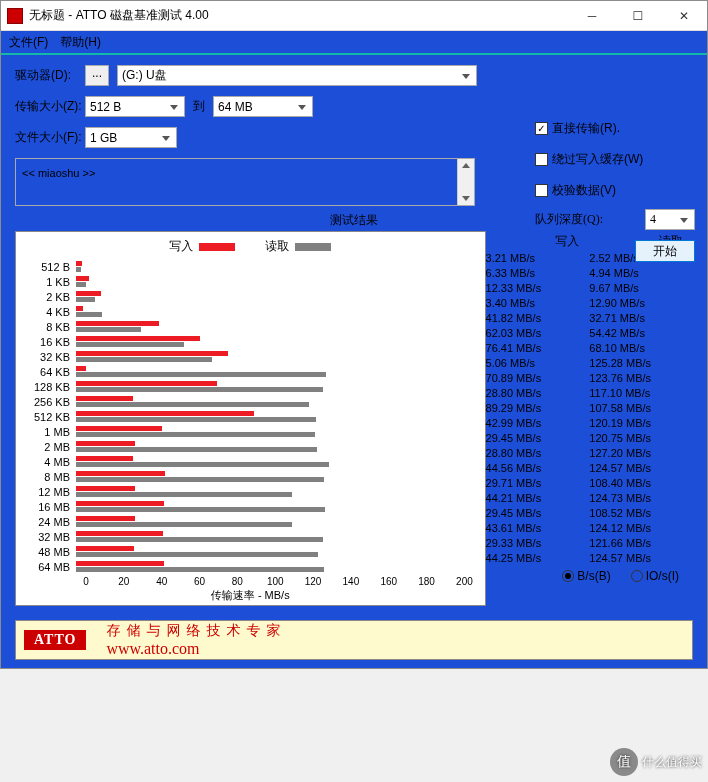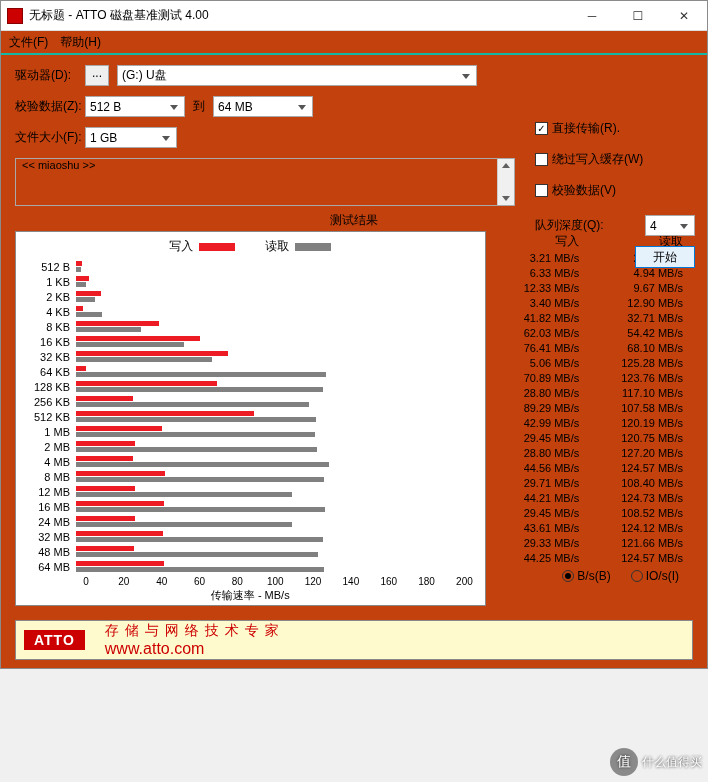--- a/index.html
+++ b/index.html
@@ -1,35 +1,35 @@
 <!DOCTYPE html>
 <html><head>
 <meta charset="utf-8">
 <style>
 * { box-sizing: border-box; margin: 0; padding: 0; }
 body { font-family: "Microsoft YaHei", "Segoe UI", sans-serif; font-size: 12px; background: #f0f0f0; width: 708px; }
-.window { background: #c2410c; border: 1px solid #8b8b8b; }
+.window { background: #1d4ed8; border: 1px solid #8b8b8b; }
 .titlebar { height: 30px; display: flex; align-items: center; background: #fff; border-bottom: 1px solid #ddd; }
 .titlebar-icon { width: 16px; height: 16px; margin: 0 6px; background: #c00; border: 1px solid #800; }
 .titlebar-title { flex: 1; font-size: 12px; color: #000; }
 .sysbtns { display: flex; }
 .sysbtn { width: 46px; height: 30px; display: flex; align-items: center; justify-content: center; font-family: sans-serif; color: #333; }
 .menubar { height: 24px; display: flex; align-items: center; padding: 0 8px; gap: 12px; border-bottom: 2px solid #14b8a6; }
 .menuitm { font-size: 12px; }
 .client { padding: 10px 14px 8px 14px; }
 .row { display: flex; align-items: center; margin-bottom: 10px; }
 .lbl { width: 70px; font-size: 12px; }
 .sel { border: 1px solid #a9a9a9; background: #fff; height: 21px; display: flex; align-items: center; padding: 4px 4px; position: relative; }
 .sel::after { content: ""; position: absolute; right: 6px; top: 8px; border-left: 4px solid transparent; border-right: 4px solid transparent; border-top: 5px solid #555; }
 .mini { width: 24px; height: 21px; border: 1px solid #a9a9a9; background: #efefef; text-align: center; margin-right: 8px; }
 .chk { display: flex; align-items: center; gap: 4px; margin-bottom: 8px; }
 .chkbox { width: 13px; height: 13px; border: 1px solid #333; background: #fff; display: flex; align-items: center; justify-content: center; font-size: 10px; color: #000; }
 .right-col { position: absolute; left: 534px; top: 65px; width: 160px; }
 .btn-start { border: 1px solid #0078d7; background: #e5f1fb; width: 60px; height: 22px; display: flex; align-items: center; justify-content: center; margin-left: 100px; margin-top: 4px; }
-.descbox { border: 1px solid #a9a9a9; width: 500px; height: 48px; padding: 0 6px; font-size: 11px; position: relative; }
+.descbox { border: 1px solid #a9a9a9; width: 460px; height: 48px; padding: 8px 6px; font-size: 11px; position: relative; }
 .descbox .scroll { position: absolute; right: 0; top: 0; bottom: 0; width: 17px; background: #f0f0f0; border-left: 1px solid #ccc; }
 .descbox .scroll::before, .descbox .scroll::after { content: ""; position: absolute; left: 4px; width: 0; height: 0; border-left: 4px solid transparent; border-right: 4px solid transparent; }
 .descbox .scroll::before { top: 4px; border-bottom: 5px solid #606060; }
 .descbox .scroll::after { bottom: 4px; border-top: 5px solid #606060; }
 .results-title { text-align: center; font-size: 12px; margin-top: 6px; margin-bottom: 2px; }
 .chart-wrap { display: flex; }
 .chart-box { border: 1px solid #888; width: 476px; padding: 6px 10px 2px 10px; background: #fff; }
 .legend { display: flex; justify-content: center; gap: 30px; font-size: 12px; margin-bottom: 4px; }
 .legend span.sw { display: inline-block; width: 36px; height: 8px; margin-left: 6px; vertical-align: middle; }
 .sw.red { background: #ed1c24; }
@@ -41,26 +41,26 @@
 .bar { height: 5px; }
 .bar.w { background: #ed1c24; }
 .bar.r { background: #808080; }
 .xaxis { display: flex; margin-left: 50px; font-size: 10px; justify-content: space-between; margin-top: 2px; }
 .xaxis span { width: 20px; text-align: center; }
 .xlabel { text-align: center; font-size: 11px; margin-top: 1px; }
 .data-table { width: 210px; padding-top: 2px; }
 .dhdr { display: flex; font-size: 12px; }
 .dhdr div { flex: 1; text-align: right; padding-right: 10px; }
 .drow { display: flex; font-size: 11px; height: 15px; align-items: center; }
-.drow div { flex: 1; text-align: right; padding-right: 10px; }
+.drow div { flex: 1; text-align: left; padding-right: 10px; }
 .radio-row { display: flex; gap: 20px; justify-content: flex-end; padding-right: 14px; margin-top: 4px; font-size: 12px; }
 .radio { display: flex; align-items: center; gap: 3px; }
 .rcircle { width: 12px; height: 12px; border: 1px solid #333; border-radius: 50%; display: flex; align-items: center; justify-content: center; }
 .rcircle.on::after { content: ""; width: 6px; height: 6px; background: #000; border-radius: 50%; }
-.footer { border: 1px solid #888; margin: 6px 14px 8px 14px; height: 40px; background: #fffacd; display: flex; align-items: center; padding: 0 8px; gap: 20px; }
+.footer { border: 1px solid #888; margin: 6px 14px 8px 14px; height: 40px; background: #fffacd; display: flex; align-items: center; padding: 0 8px; gap: 20px; font-family: Liberation Serif, serif; }
 .atto-logo { background: #c00; color: #fff; font-weight: bold; padding: 2px 10px; font-size: 14px; letter-spacing: 1px; }
 .footer-text { color: #c00; font-size: 14px; letter-spacing: 6px; font-weight: 500; text-align: left; flex: 1; }
 .footer-text .url { display: block; letter-spacing: 0; font-size: 16px; }
 .watermark { position: absolute; right: 6px; bottom: 6px; display: flex; align-items: center; gap: 4px; color: #fff; text-shadow: 0 0 3px #000; font-size: 12px; opacity: 0.9; }
 .watermark .circ { width: 28px; height: 28px; border-radius: 50%; background: rgba(80,80,80,0.7); display: flex; align-items: center; justify-content: center; font-size: 14px; }
 .container { position: relative; width: 708px; height: 782px; }
 </style>
 </head>
 <body>
 <div class="container">
@@ -82,21 +82,21 @@
 
   <div class="client" style="position:relative;">
     <div class="row">
       <span class="lbl">驱动器(D):</span>
       <div class="mini">...</div>
       <div class="sel" style="width:360px;">
             <span>(G:) U盘</span>
           </div>
     </div>
     <div class="row">
-      <span class="lbl">校验数据(Z):</span>
+      <span class="lbl">传输大小(Z):</span>
       <div class="sel" style="width:100px;">
             <span>512 B</span>
           </div>
       <span style="margin:0 8px;">到</span>
       <div class="sel" style="width:100px;">
             <span>64 MB</span>
           </div>
     </div>
     <div class="row">
       <span class="lbl">文件大小(F):</span>
@@ -111,21 +111,21 @@
         <span>直接传输(R).</span>
       </div>
       <div class="chk" style="margin-top:14px;">
         <span class="chkbox"></span>
         <span>绕过写入缓存(W)</span>
       </div>
       <div class="chk" style="margin-top:14px;">
         <span class="chkbox"></span>
         <span>校验数据(V)</span>
       </div>
-      <div class="row" style="margin-top:16px;">
+      <div class="row" style="margin-top:10px;font-family:Liberation Serif, serif;">
         <span style="flex:1;">队列深度(Q):</span>
         <div class="sel" style="width:50px;">
               <span>4</span>
             </div>
       </div>
       <div class="btn-start">
             <span>开始</span>
           </div>
     </div>
 

